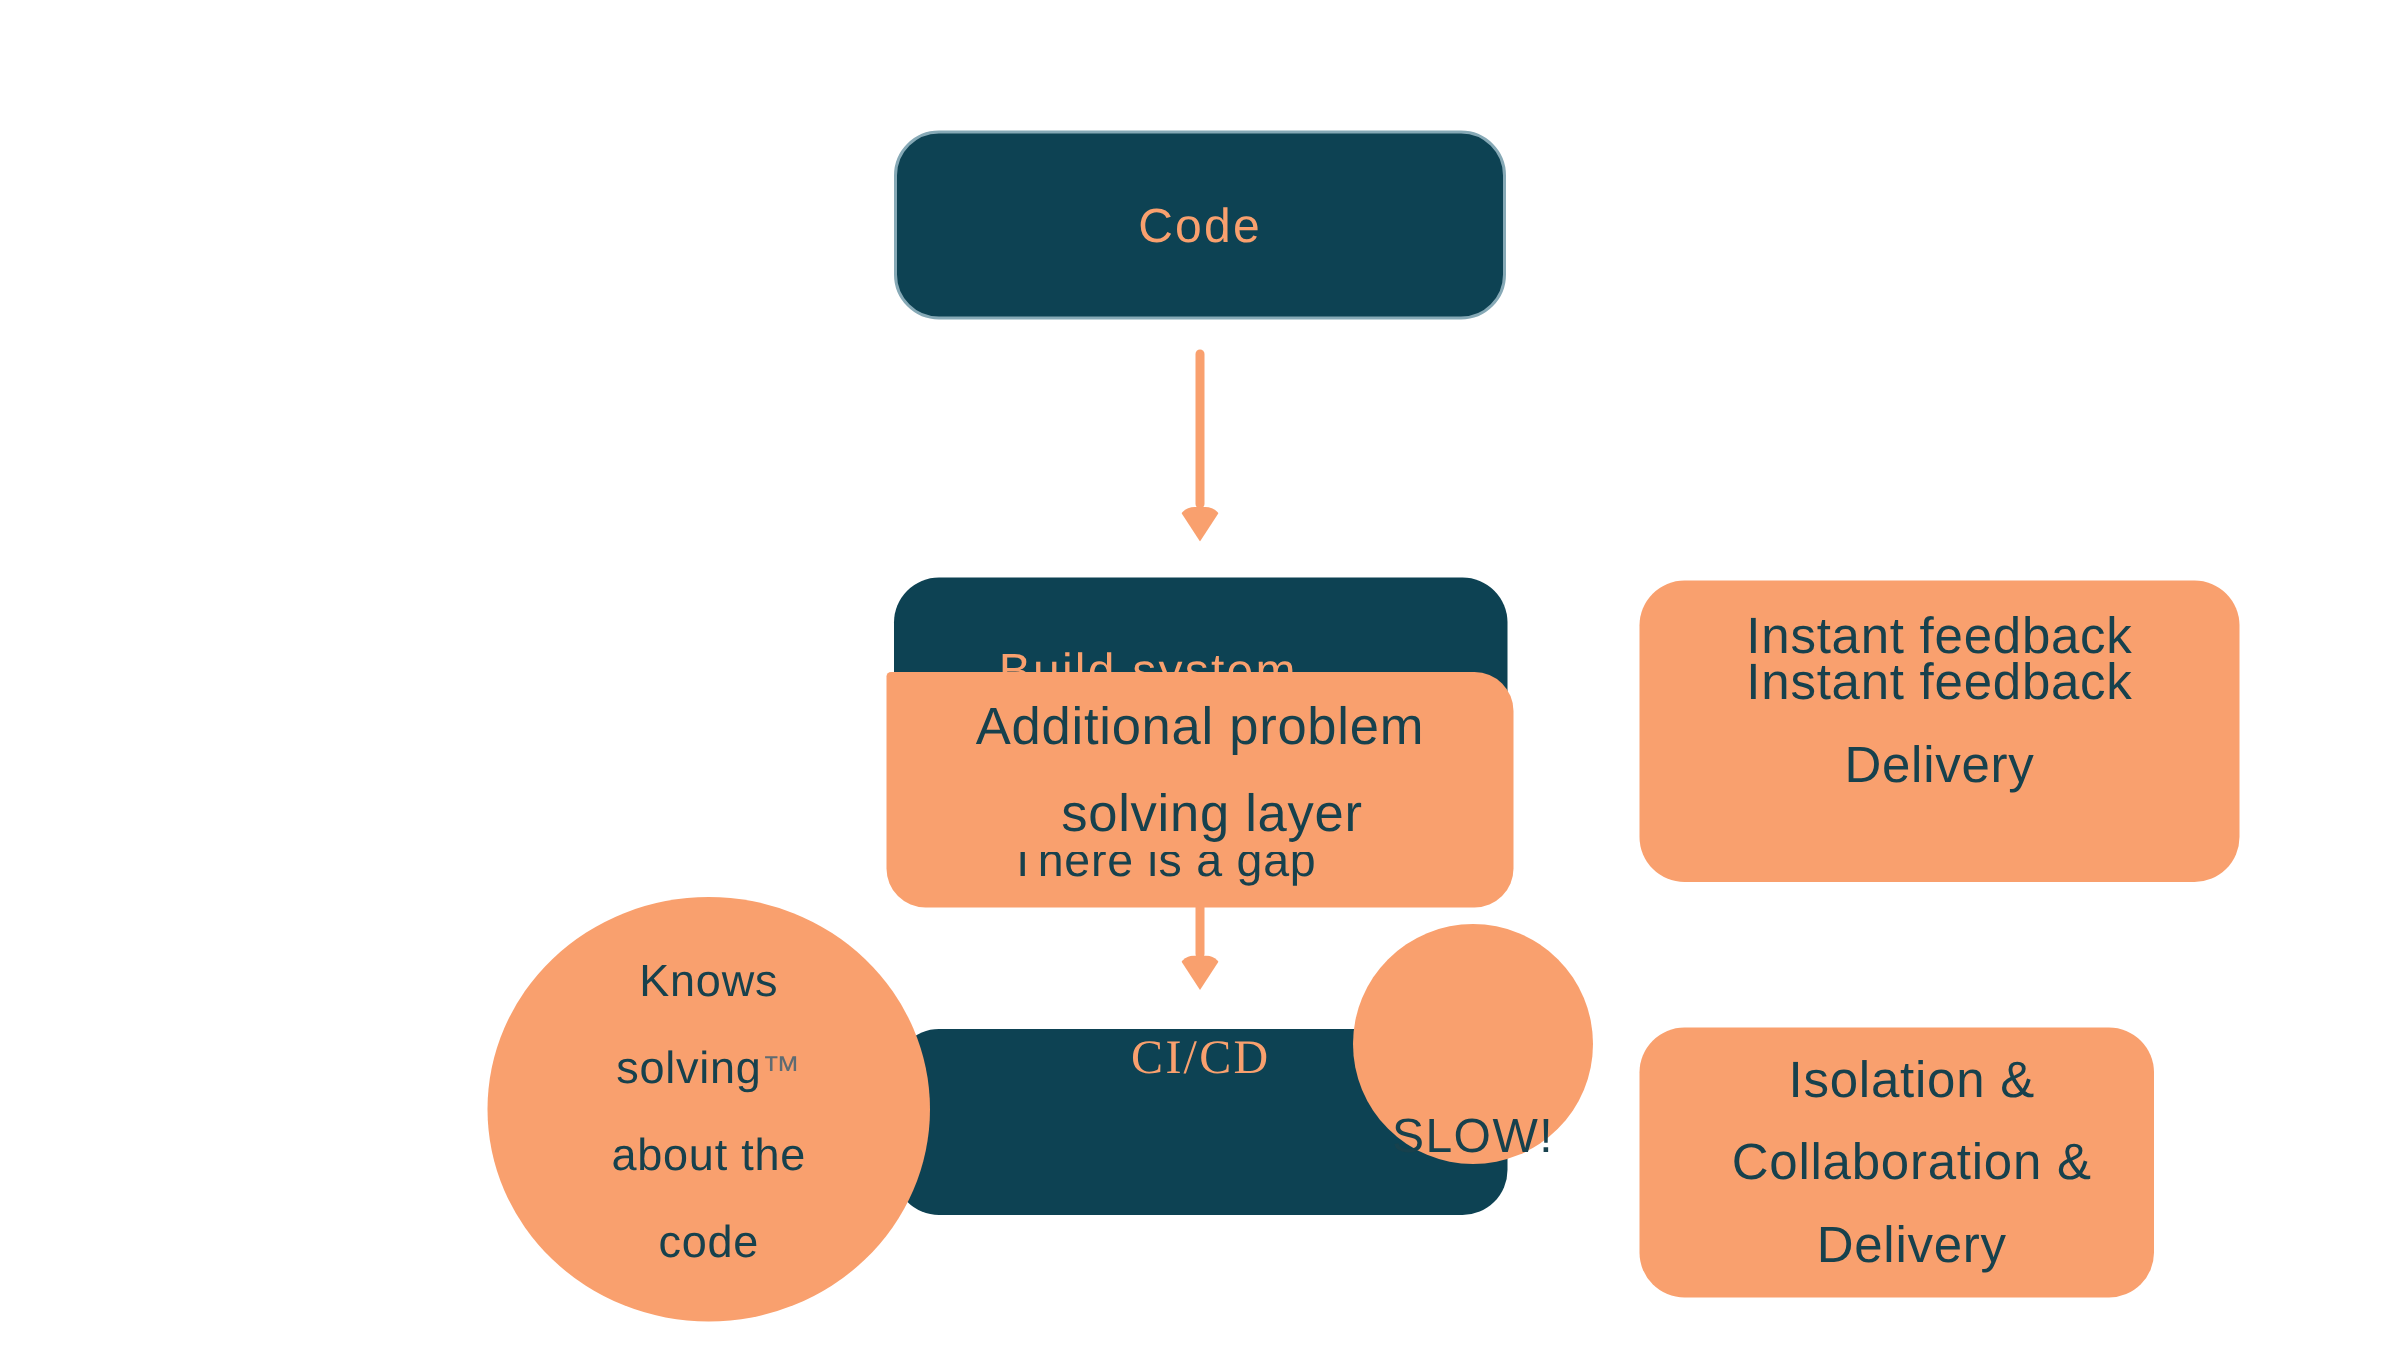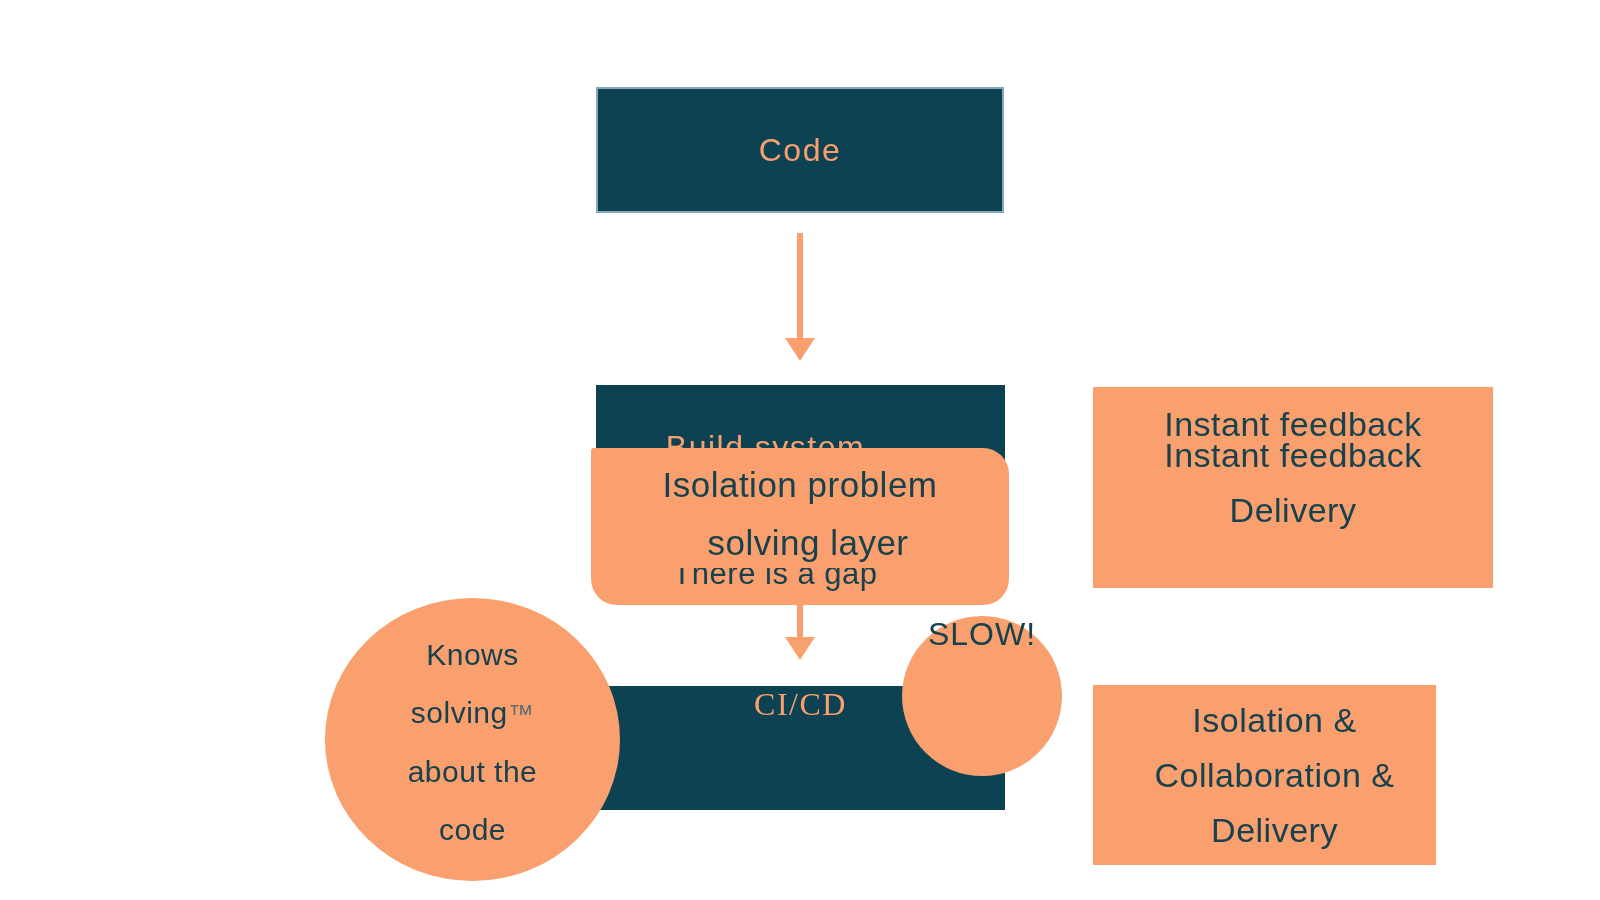--- a/index.html
+++ b/index.html
@@ -3,21 +3,21 @@
 <meta charset="utf-8">
 <style>
   :root {
     --teal: #0D4253;
     --orange: #F9A06E;
     --teal-text: #17414D;
     --code-box-border: #86A9B6;
     --tm-gray: #5E6B72;
     --background: #FFFFFF;
   }
-  * { margin: 0; padding: 0; box-sizing: border-box; }
+  * { margin: 0; padding: 0; box-sizing: border-box; border-radius: 30px; }
   html, body { width: 1600px; height: 900px; overflow: hidden; }
   body { background: var(--background); font-family: "Liberation Sans", sans-serif; }
 
   .stage { position: relative; width: 1600px; height: 900px; background: var(--background); }
 
   .dark-box { position: absolute; background: var(--teal); z-index: 1; }
   .code-box {
     left: 596px; top: 87px; width: 408px; height: 126px;
     border: 2px solid var(--code-box-border);
     display: flex; align-items: center; justify-content: center;
@@ -70,21 +70,21 @@
 
   .circle { position: absolute; background: var(--orange); border-radius: 50%; z-index: 3; }
   .knows-circle {
     left: 325px; top: 598px; width: 295px; height: 283px;
     display: flex; flex-direction: column; align-items: center; padding-top: 28px;
   }
   .circle-line { color: var(--teal-text); font-size: 30px; line-height: 58px; letter-spacing: 0.5px; }
   .tm { color: var(--tm-gray); font-size: 26px; }
   .slow-circle {
     left: 902px; top: 616px; width: 160px; height: 160px;
-    display: flex; align-items: flex-start; justify-content: center;
+    display: flex; align-items: flex-end; justify-content: center;
   }
   .slow-label { color: var(--teal-text); font-size: 32px; letter-spacing: 1px; }
 
   .note-box { position: absolute; background: var(--orange); color: var(--teal-text); z-index: 1; }
   .feedback-box { left: 1093px; top: 387px; width: 400px; height: 201px; }
   .ghost-clip { position: absolute; left: 0; top: 13px; width: 100%; height: 36px; overflow: hidden; }
   .ghost-text { margin-top: 4px; text-align: center; font-size: 34px; line-height: 40px; letter-spacing: 0.5px; }
   .feedback-lines { position: absolute; left: 0; top: 41px; width: 100%; }
   .note-line { text-align: center; font-size: 34px; line-height: 55px; letter-spacing: 0.5px; }
   .delivery-box {
@@ -104,21 +104,21 @@
   <div class="arrow-stem arrow1-stem"></div>
   <div class="arrow-head arrow1-head"></div>
 
   <div class="dark-box build-box"></div>
   <div class="build-label">Build system</div>
 
   <div class="arrow-stem arrow2-stem"></div>
   <div class="arrow-head arrow2-head"></div>
 
   <div class="overlay-box">
-    <div class="overlay-line overlay-line-1">Isolation problem</div>
+    <div class="overlay-line overlay-line-1">Additional problem</div>
     <div class="overlay-line overlay-line-2">solving layer</div>
   </div>
 
   <div class="gap-clip">
     <div class="gap-text">There is a gap</div>
   </div>
 
   <div class="dark-box cicd-box">
     <span class="box-label">CI/CD</span>
   </div>

